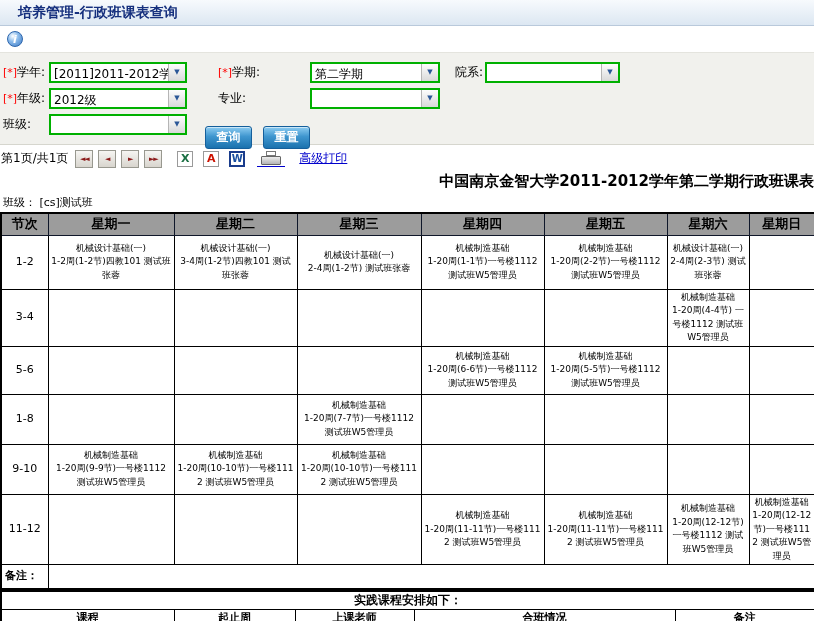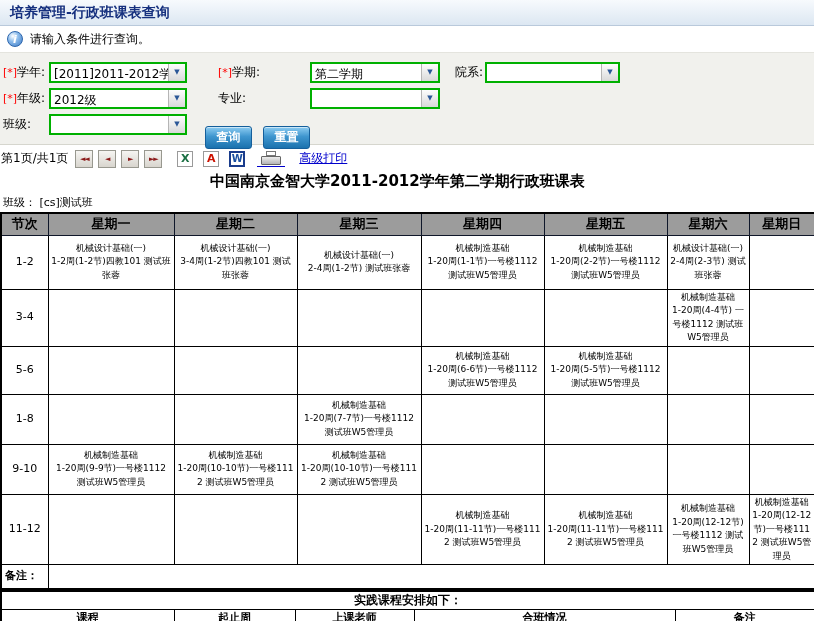--- a/index.html
+++ b/index.html
@@ -2,21 +2,21 @@
 <html><head>
 <meta charset="utf-8">
 <style>
   * { box-sizing: border-box; }
   html,body { margin:0; padding:0; }
   body { font-family:"DejaVu Sans","Liberation Sans",sans-serif; background:#fff; }
   .page { position:relative; width:814px; height:621px; overflow:hidden; background:#fff; }
 
   
   .topbar { height:26px; background:linear-gradient(#f7fafd,#dce7f2); border-bottom:1px solid #b9c9db;
-            display:flex; align-items:center; padding-left:10px; }
+            display:flex; align-items:center; padding-left:18px; }
   .h-title { font-size:14px; font-weight:bold; color:#16307e; }
 
   
   .info-row { display:flex; align-items:center; gap:7px; height:26px; padding-left:7px; }
   .info-icon { width:16px; height:16px; border-radius:50%;
                background:radial-gradient(circle at 35% 30%, #ffffff, #8cbcec 40%, #3b79c4);
                border:1px solid #2d66ad; color:#fff; font-weight:bold; font-style:italic; font-size:11px;
                display:flex; align-items:center; justify-content:center; flex:none; }
   .info-text { font-size:12px; color:#000; }
 
@@ -53,21 +53,21 @@
   .word { color:#1a4fa0; border:2px solid #1a3c8c; font-size:10px; }
   .print-link { display:inline-flex; align-items:flex-end; border-bottom:1px solid #0000cc;
                 padding:0 4px 1px; margin-left:12px; }
   .printer { position:relative; width:20px; height:14px; display:inline-block; }
   .printer .paper { position:absolute; top:0; left:5px; width:10px; height:5px; background:#fff; border:1px solid #777; }
   .printer .pbody { position:absolute; bottom:0; left:0; width:20px; height:9px;
                     background:linear-gradient(#ececec,#b5b5b5); border:1px solid #666; border-radius:1px; }
   .adv-print { font-size:12px; color:#0000cc; text-decoration:underline; margin-left:14px; cursor:pointer; }
 
   
-  .report-title { font-size:15px; font-weight:bold; color:#000; text-align:left; padding-left:190px; height:22px;margin-left:20px; }
+  .report-title { font-size:15px; font-weight:bold; color:#000; text-align:right; padding-left:190px; height:22px; }
   .class-line { font-size:11px; padding:1px 0 2px 3px; height:16px; }
 
   
   table.tt { border-collapse:collapse; table-layout:fixed; width:814px; border:2px solid #000; margin-top:2px; }
   table.tt th { background:#9c9c9c; border:1px solid #0f172a; font-size:13px; font-weight:bold; height:22px; color:#000; }
   table.tt td { border:1px solid #000; font-size:9px; color:#000; text-align:center; vertical-align:middle;
                 padding:1px 2px; white-space:pre-line; line-height:1.5; word-break:break-all; }
   table.tt td.period { font-size:11px; white-space:nowrap; }
   #tt-body tr:nth-child(1){ height:54px; }
   #tt-body tr:nth-child(2){ height:46px; }
@@ -90,21 +90,20 @@
 <div class="page">
 
   <div class="topbar">
     <span class="h-title">培养管理-行政班课表查询</span>
   </div>
 
   <div class="info-row">
     <span class="info-icon">
         <span>i</span>
       </span>
-    <span class="info-text">请输入条件进行查询。</span>
   </div>
 
   <div class="form-panel">
     <div class="form-row">
       <span class="flabel w-l1">
           <i class="req">[*]</i>
           <span>学年:</span>
         </span>
       <div class="sel w138">
         <span class="txt">[2011]2011-2012学年</span>

